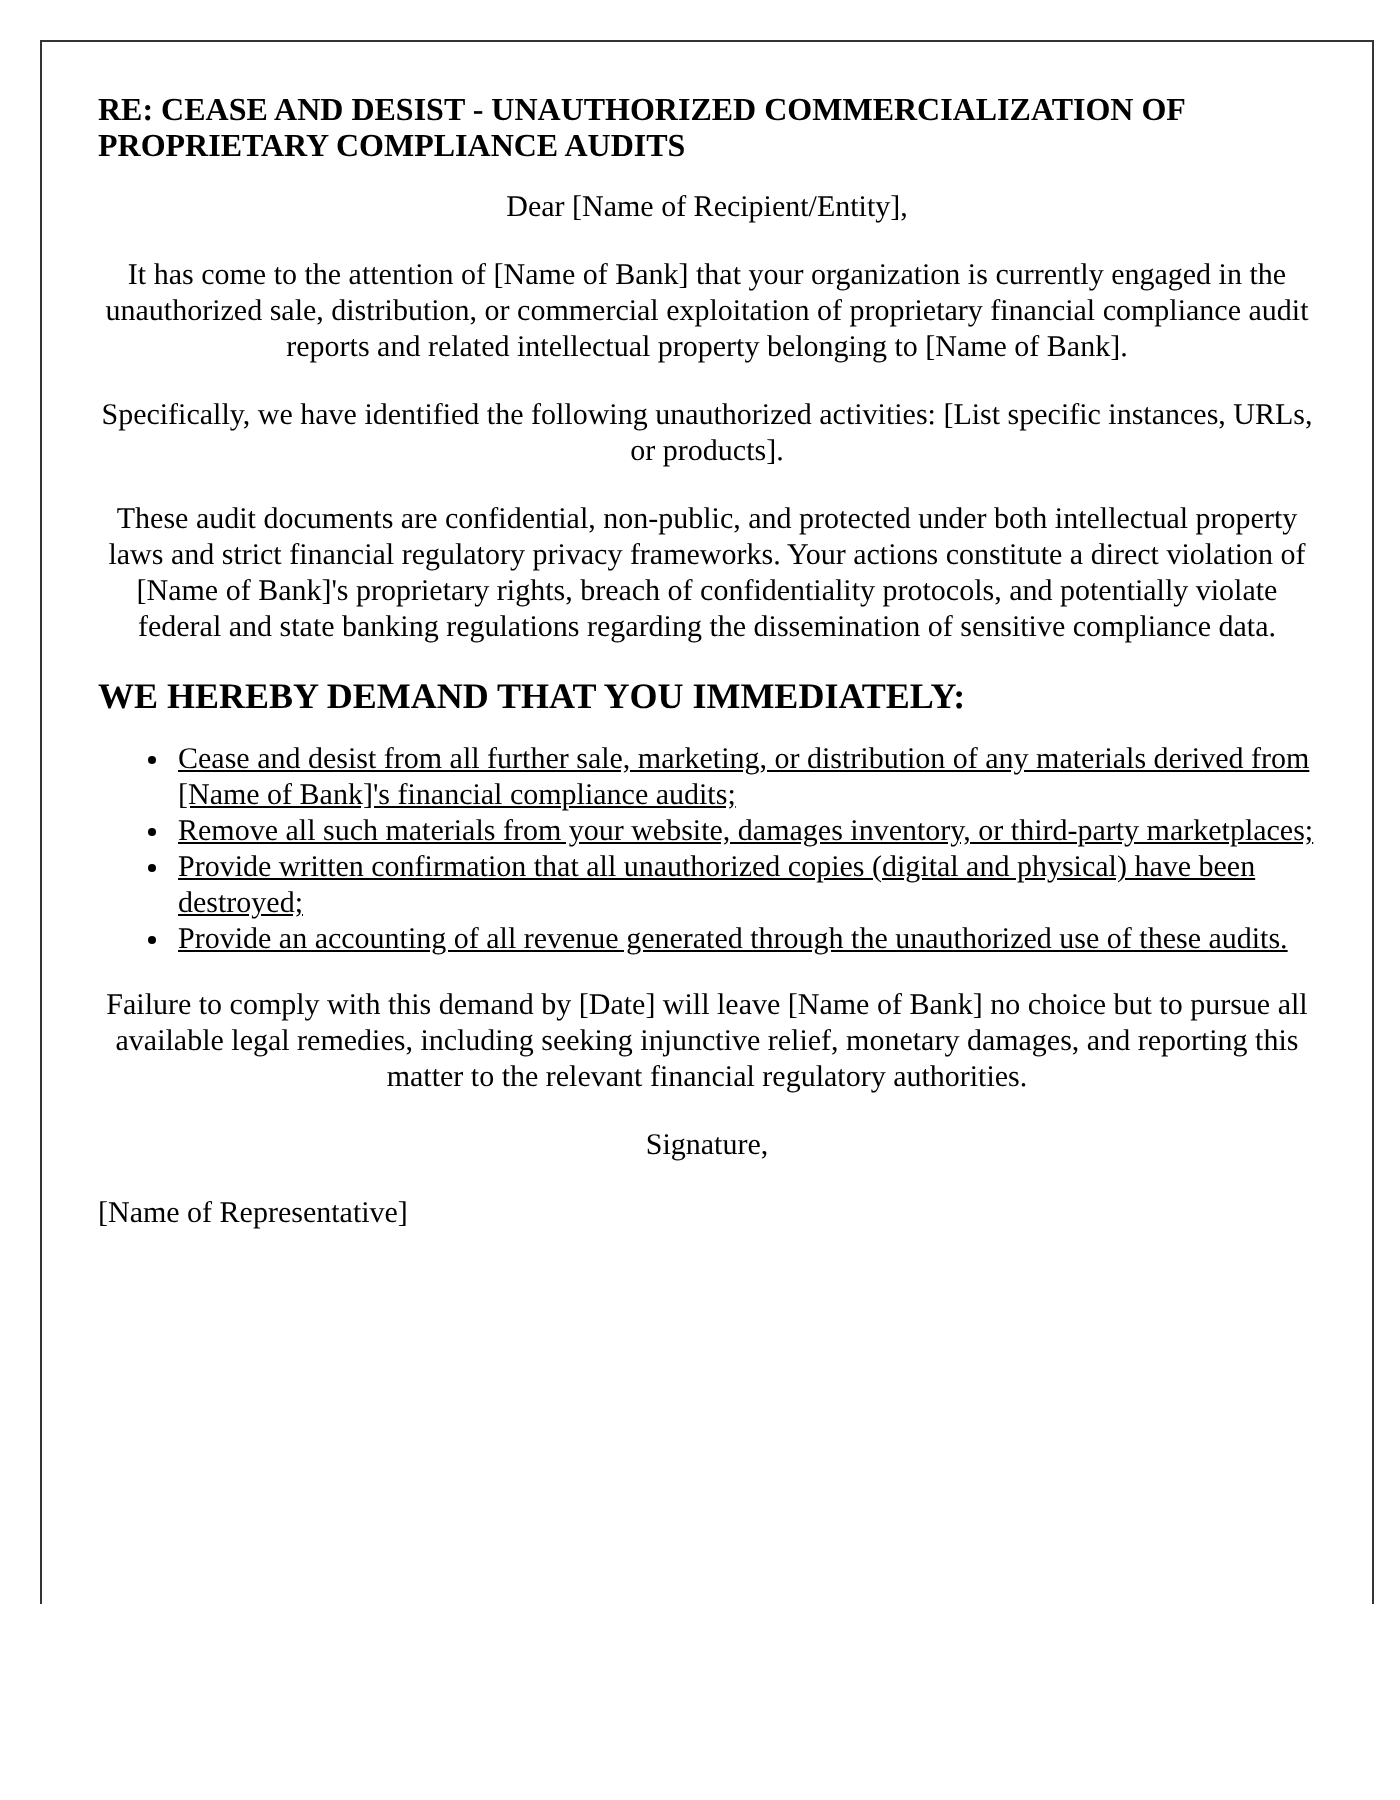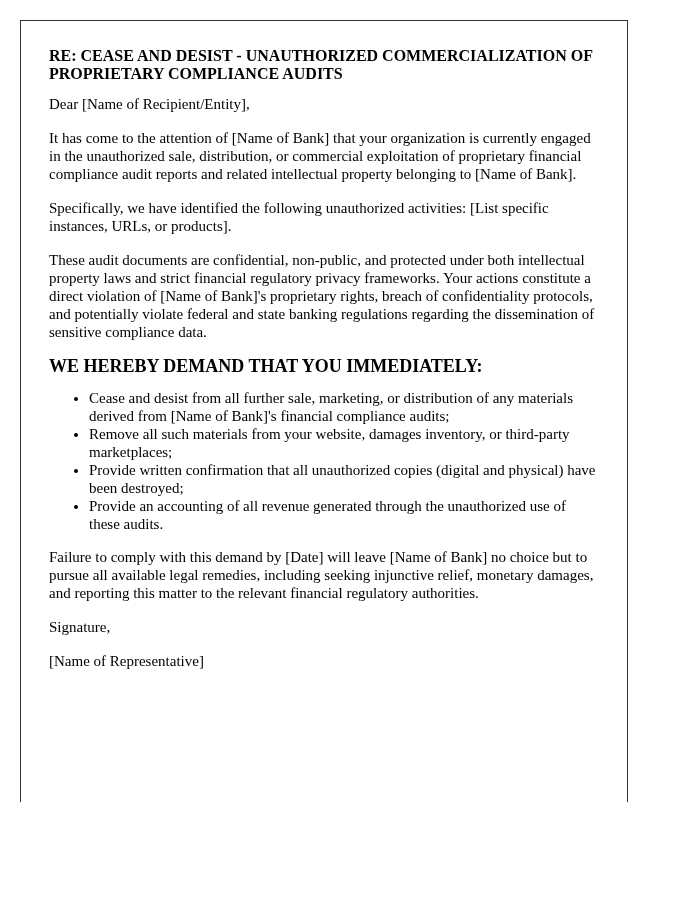--- a/index.html
+++ b/index.html
@@ -12,49 +12,51 @@
       height: 900px;
       position: relative;
       overflow: hidden;
       font-family: "Liberation Serif", "DejaVu Serif", serif;
       color: #000000;
     }
     .page {
       position: absolute;
       left: 20px;
       top: 20px;
-      width: 608px;
+      width: 667px;
       height: 782px;
       border-top: 1px solid #333333;
       border-left: 1px solid #333333;
       border-right: 1px solid #333333;
       box-sizing: border-box;
       padding: 26px 28px 0 28px;
       font-size: 15px;
       line-height: 18px;
     }
     .subject {
       font-weight: bold;
       font-size: 16px;
       line-height: 18px;
       margin: 0 0 12px 0;
     }
     p {
       margin: 0 0 16px 0;
+      text-align: center;
     }
     .demand-heading {
       font-weight: bold;
       font-size: 18px;
       line-height: 18px;
       margin: 0 0 14px 0;
     }
     ul {
       margin: 0 0 15px 0;
       padding-left: 40px;
       list-style: disc;
+      text-decoration: underline;
     }
     li {
       margin: 0;
       padding-left: 0;
     }
     .closing {
       margin: 0 0 16px 0;
     }
     .signature-block div {
       line-height: 18px;

